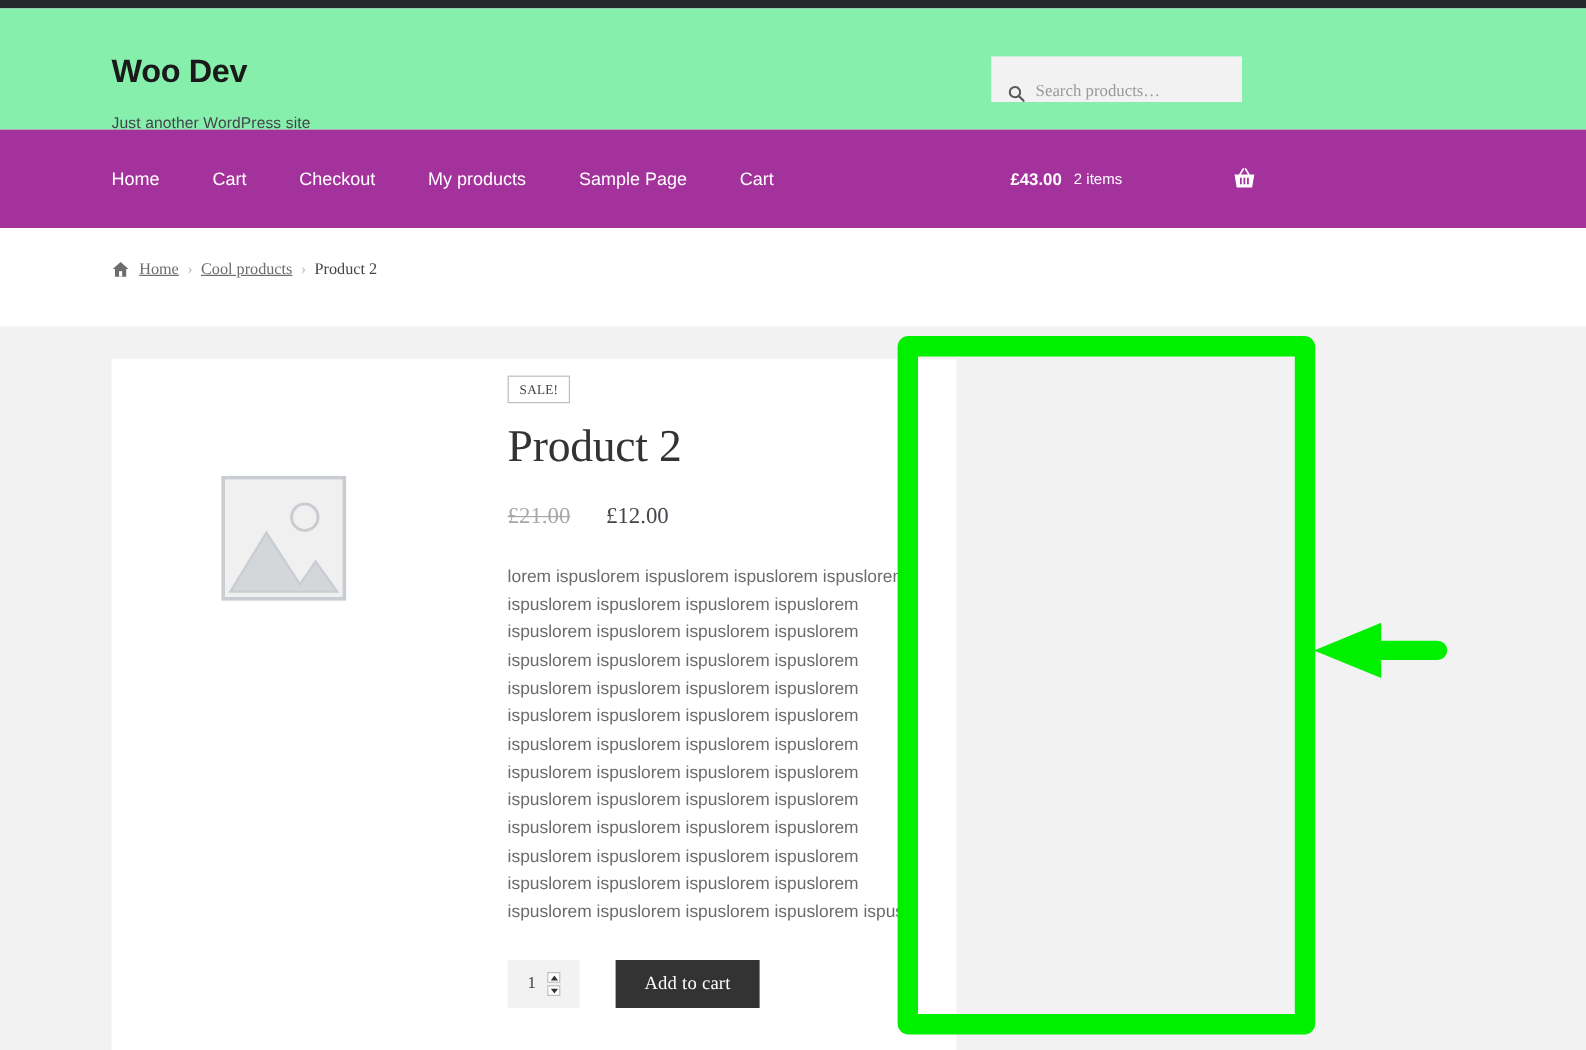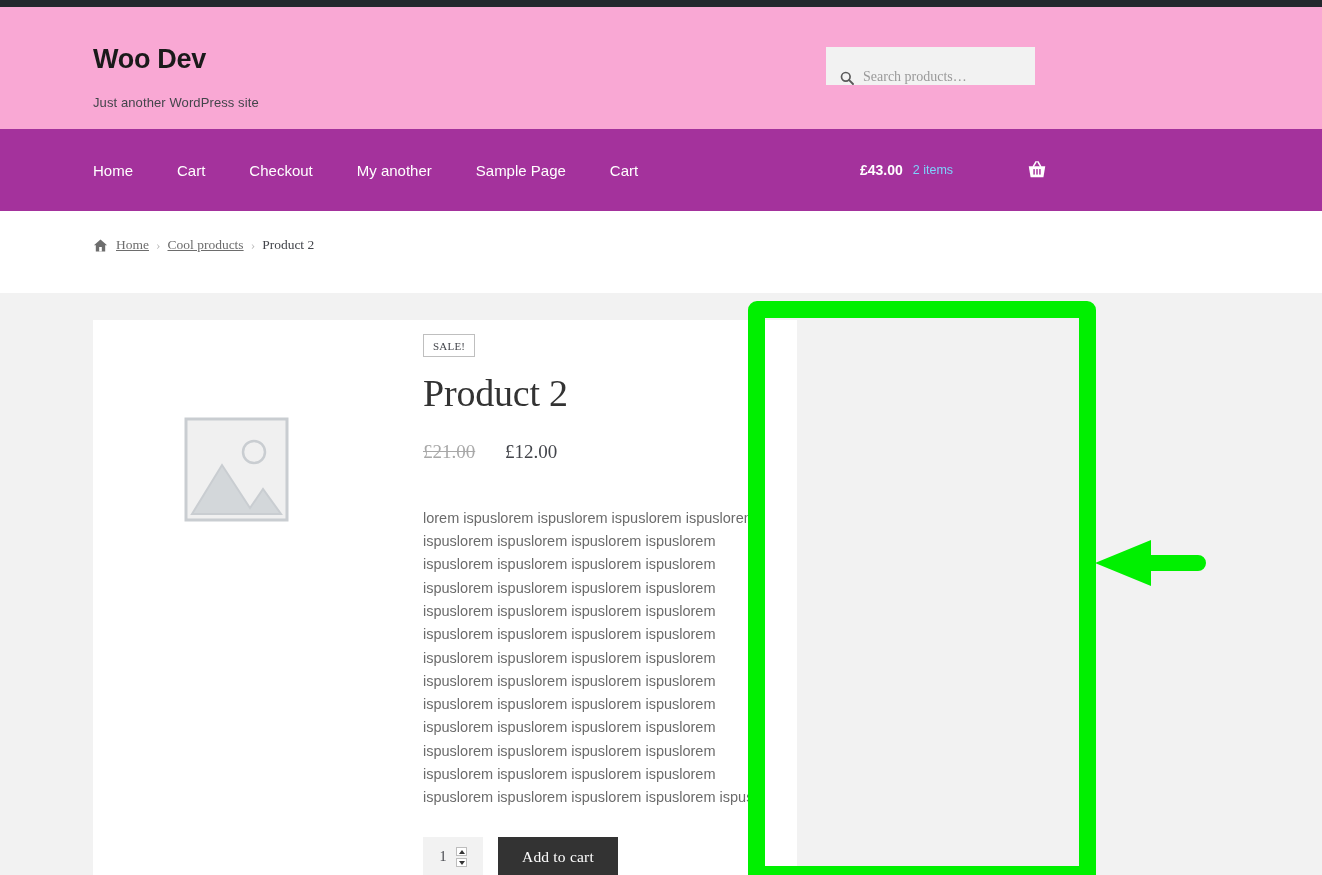--- a/index.html
+++ b/index.html
@@ -13,22 +13,22 @@
 
   
   .admin-bar {
     height: 7px;
     background: #23282d;
     width: 100%;
   }
 
   
   .site-header {
-    background: #f9a8d4;
-    height: 122px;
+    background: #86efac;
+    height: 101px;
     position: relative;
   }
   .site-branding {
     position: absolute;
     left: 93px;
     top: 38px;
   }
   .site-title {
     font-size: 27px;
     font-weight: bold;
@@ -91,34 +91,34 @@
   .nav-item {
     color: #ffffff;
     font-size: 15px;
     margin-right: 44px;
     cursor: pointer;
     white-space: nowrap;
   }
   .nav-item:last-child { margin-right: 0; }
   .cart-summary {
     position: absolute;
-    left: 860px;
+    left: 842px;
     top: 0;
     height: 82px;
     display: flex;
     align-items: center;
   }
   .cart-amount {
     color: #ffffff;
     font-size: 14px;
     font-weight: bold;
     margin-right: 10px;
   }
   .cart-count {
-    color: #7dd3fc;
+    color: #ffffff;
     font-size: 12.5px;
   }
   .cart-icon-btn {
     position: absolute;
     left: 1026px;
     top: 0;
     height: 82px;
     display: flex;
     align-items: center;
     cursor: pointer;
@@ -207,21 +207,21 @@
     font-family: "Liberation Serif", serif;
     font-size: 19px;
   }
   .price-old {
     color: #a8a8a8;
     text-decoration: line-through;
     margin-right: 25px;
   }
   .price-new { color: #43454b; }
   .product-desc {
-    margin-top: 44px;
+    margin-top: 28px;
     font-size: 14.5px;
     line-height: 23.3px;
     color: #6b6b6b;
     width: 348px;
   }
   .cart-form {
     margin-top: 27px;
     display: flex;
     align-items: stretch;
     height: 40px;
@@ -261,21 +261,21 @@
     border-bottom: 4px solid #333;
   }
   .spin-down::after {
     content: "";
     position: absolute; left: 2px; top: 2.5px;
     border-left: 3.5px solid transparent;
     border-right: 3.5px solid transparent;
     border-top: 4px solid #333;
   }
   .add-to-cart {
-    margin-left: 15px;
+    margin-left: 30px;
     background: #333333;
     color: #ffffff;
     border: 0;
     font-family: "Liberation Serif", serif;
     font-size: 15.5px;
     padding: 0 24px;
     cursor: pointer;
     letter-spacing: 0.2px;
   }
 
@@ -319,21 +319,21 @@
     </span>
     <input class="search-input" type="text" placeholder="Search products…" style="">
   </div>
 </header>
 
 <nav class="main-nav">
   <ul class="nav-list">
     <li class="nav-item">Home</li>
     <li class="nav-item">Cart</li>
     <li class="nav-item">Checkout</li>
-    <li class="nav-item">My another</li>
+    <li class="nav-item">My products</li>
     <li class="nav-item">Sample Page</li>
     <li class="nav-item">Cart</li>
   </ul>
   <div class="cart-summary">
     <span class="cart-amount">£43.00</span>
     <span class="cart-count">2 items</span>
   </div>
   <div class="cart-icon-btn">
     <span>
       <svg class="basket-icon" viewBox="0 0 24 24">

